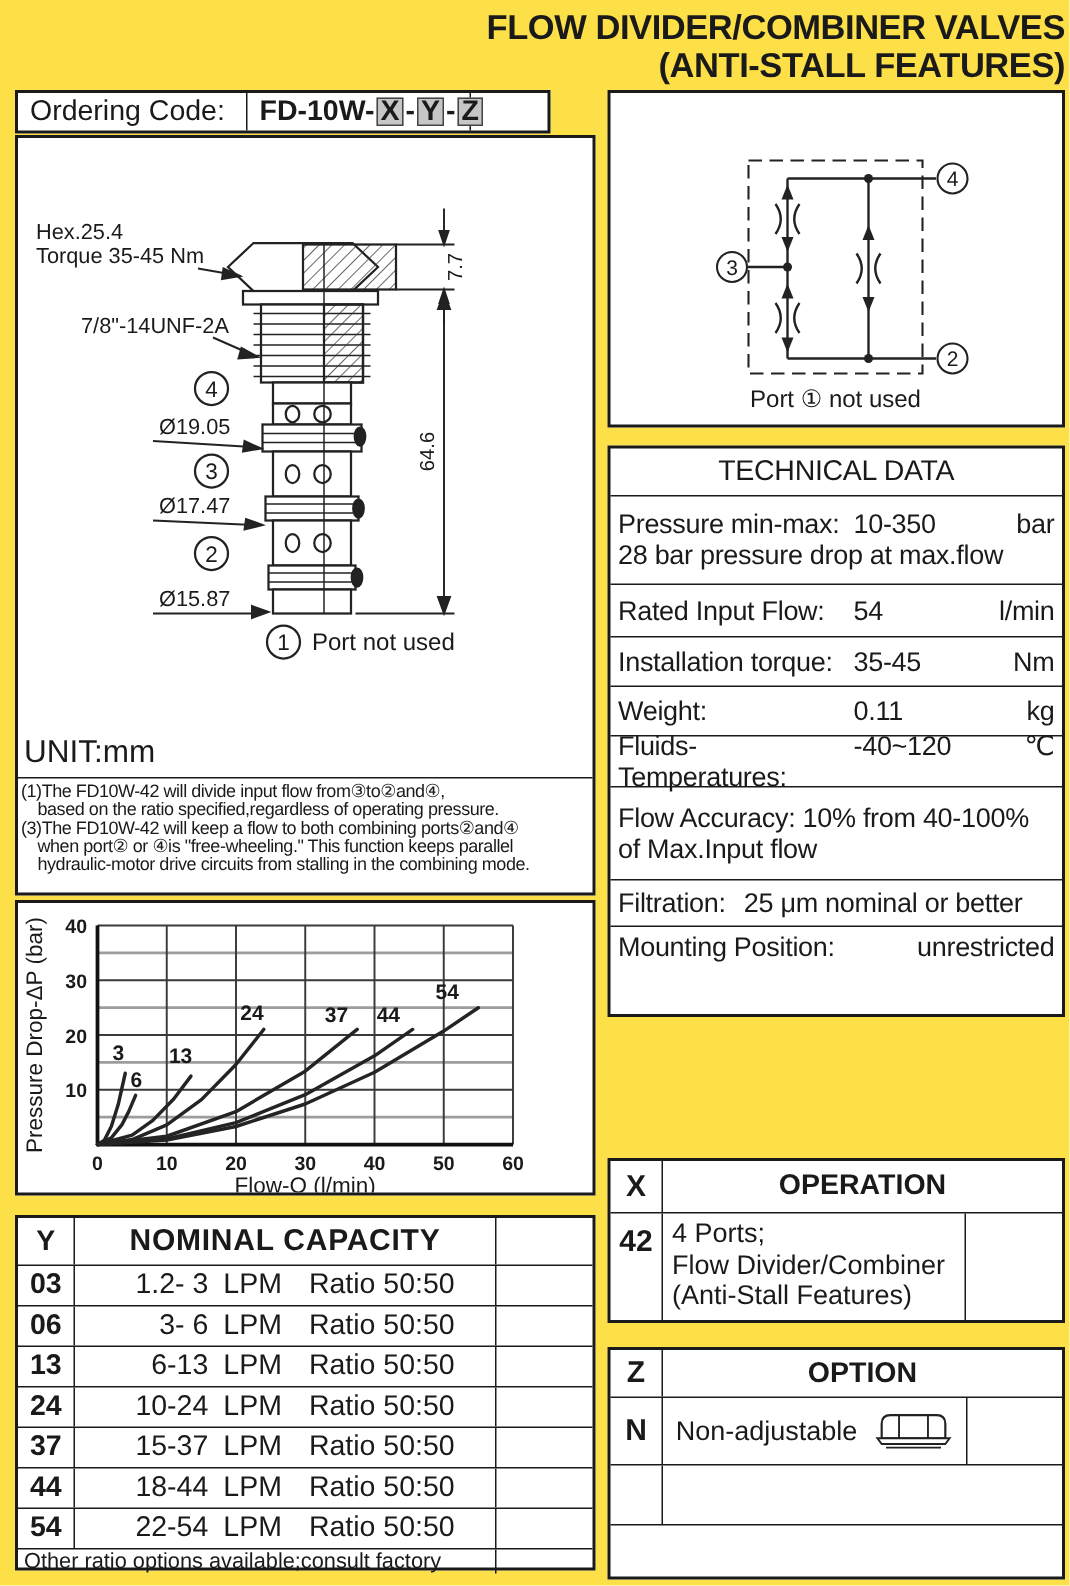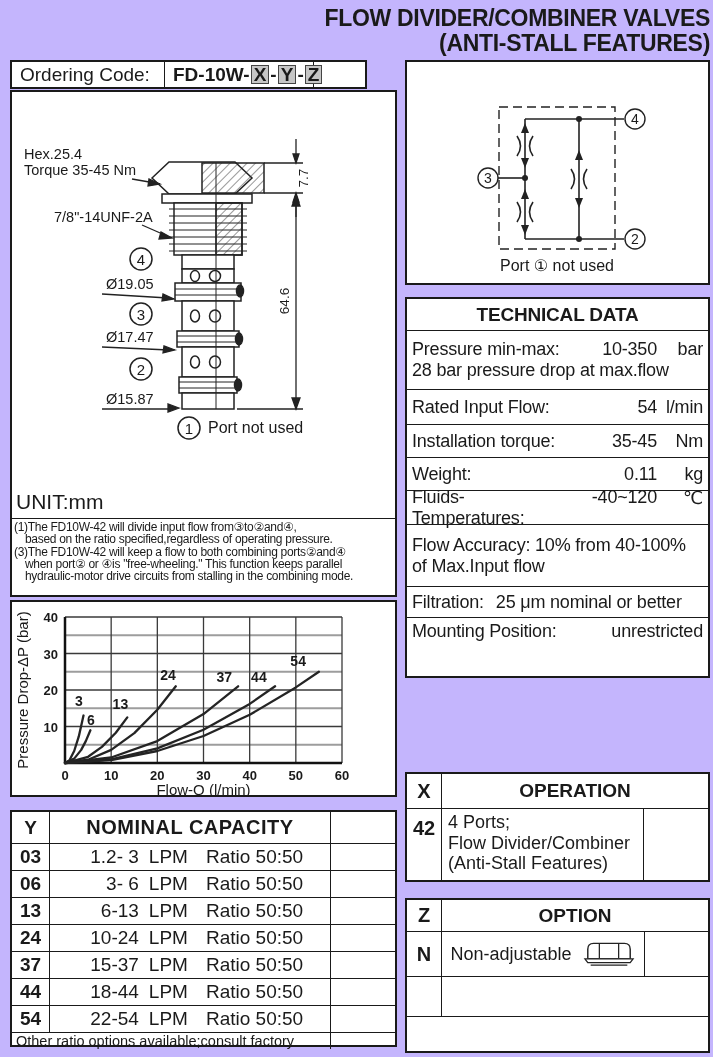--- a/index.html
+++ b/index.html
@@ -1,16 +1,16 @@
 <!DOCTYPE html>
 <html><head>
 <meta charset="utf-8">
 <style>
   html,body{margin:0;padding:0;background:#fff;}
-  .page{position:relative;width:713px;height:1057px;background:#c4b5fd;overflow:hidden;
+  .page{position:relative;width:713px;height:1057px;background:#fde047;overflow:hidden;
         font-family:"Liberation Sans","DejaVu Sans",sans-serif;color:#1a1a1a;}
   .box{position:absolute;border:2px solid #1a1a1a;box-sizing:border-box;background:#fff;}
 
   
   .title{position:absolute;top:6px;right:3px;text-align:right;font-weight:bold;
          font-size:23px;line-height:1.08;letter-spacing:-0.3px;}
 
   
   .ordering{left:10px;top:60px;width:357px;height:29px;display:flex;align-items:stretch;}
   .oc-cell{display:flex;align-items:center;box-sizing:border-box;padding:0 8px;}
@@ -35,26 +35,26 @@
   .clabel{font:bold 14px "Liberation Sans",sans-serif;fill:#1a1a1a;}
 
   
   .schem{left:405px;top:60px;width:305px;height:225px;}
   .s-num{font:14px "Liberation Sans",sans-serif;fill:#1a1a1a;}
   .s-cap{font:16px "Liberation Sans",sans-serif;fill:#1a1a1a;}
 
   
   .tech{left:405px;top:297px;width:305px;height:381px;font-size:18px;letter-spacing:-0.2px;}
   .tech-title{height:31px;display:flex;align-items:center;justify-content:center;
-              font-weight:bold;font-size:19px;border-bottom:1.5px solid #1a1a1a;}
+              font-weight:normal;font-size:19px;border-bottom:1.5px solid #1a1a1a;}
   .trow{display:flex;flex-wrap:wrap;align-content:center;padding:0 5px;box-sizing:border-box;
         border-bottom:1.5px solid #1a1a1a;}
   .trow:last-child{border-bottom:none;}
   .tl{flex:1;}
-  .tv{width:88px;text-align:right;}
+  .tv{width:88px;text-align:left;}
   .tu{width:46px;text-align:right;}
   .tnote{width:100%;}
   .tr-block .tl{width:100%;flex:none;}
   .tr-inline .tv{flex:none;width:auto;margin-left:12px;text-align:left;}
   .tr-right .tv{flex:1;text-align:right;width:auto;}
 
   
   .ytable{left:10px;top:810px;width:387px;height:237px;font-size:19px;}
   .yrow{display:flex;box-sizing:border-box;border-bottom:1.5px solid #1a1a1a;}
   .yrow:last-child{border-bottom:none;}

